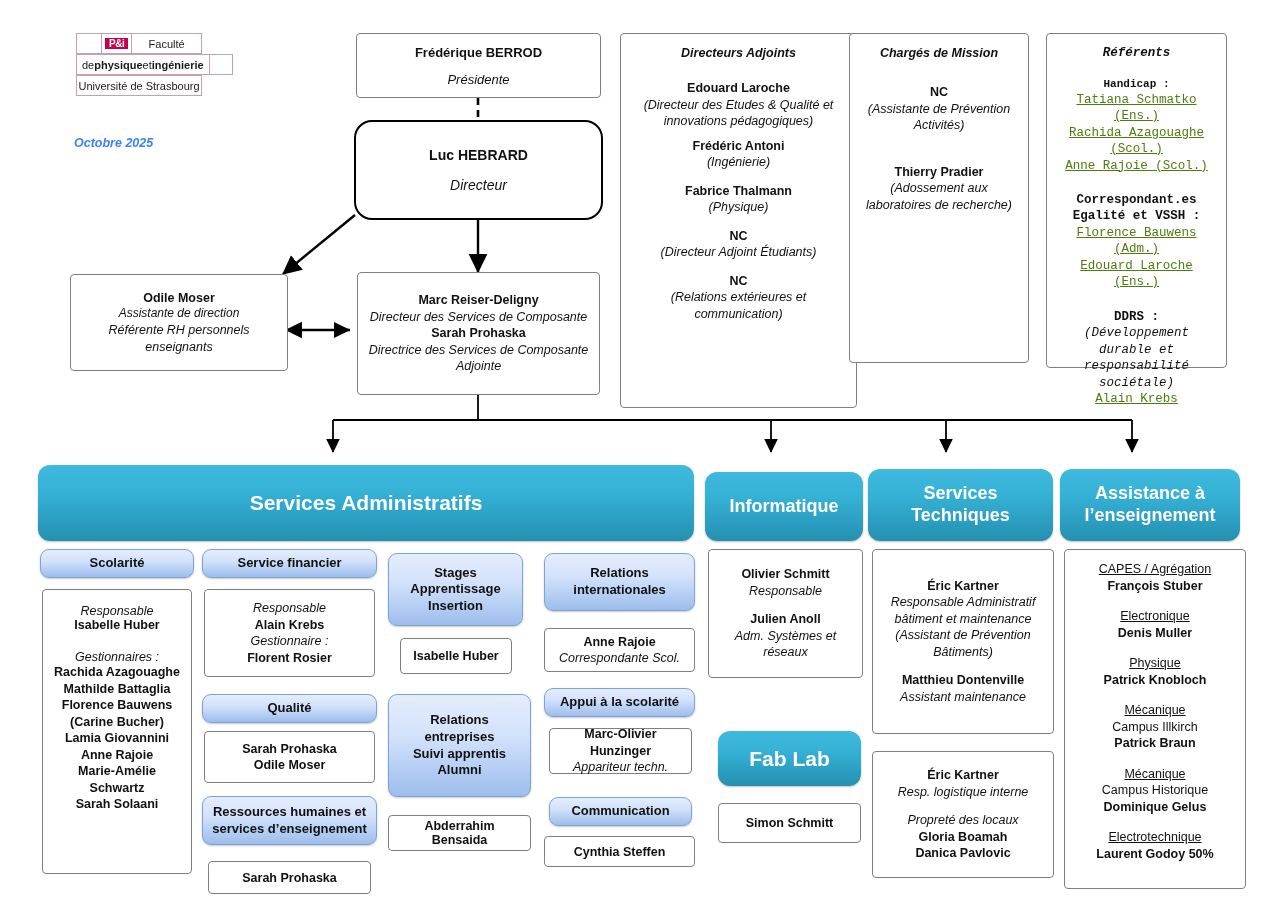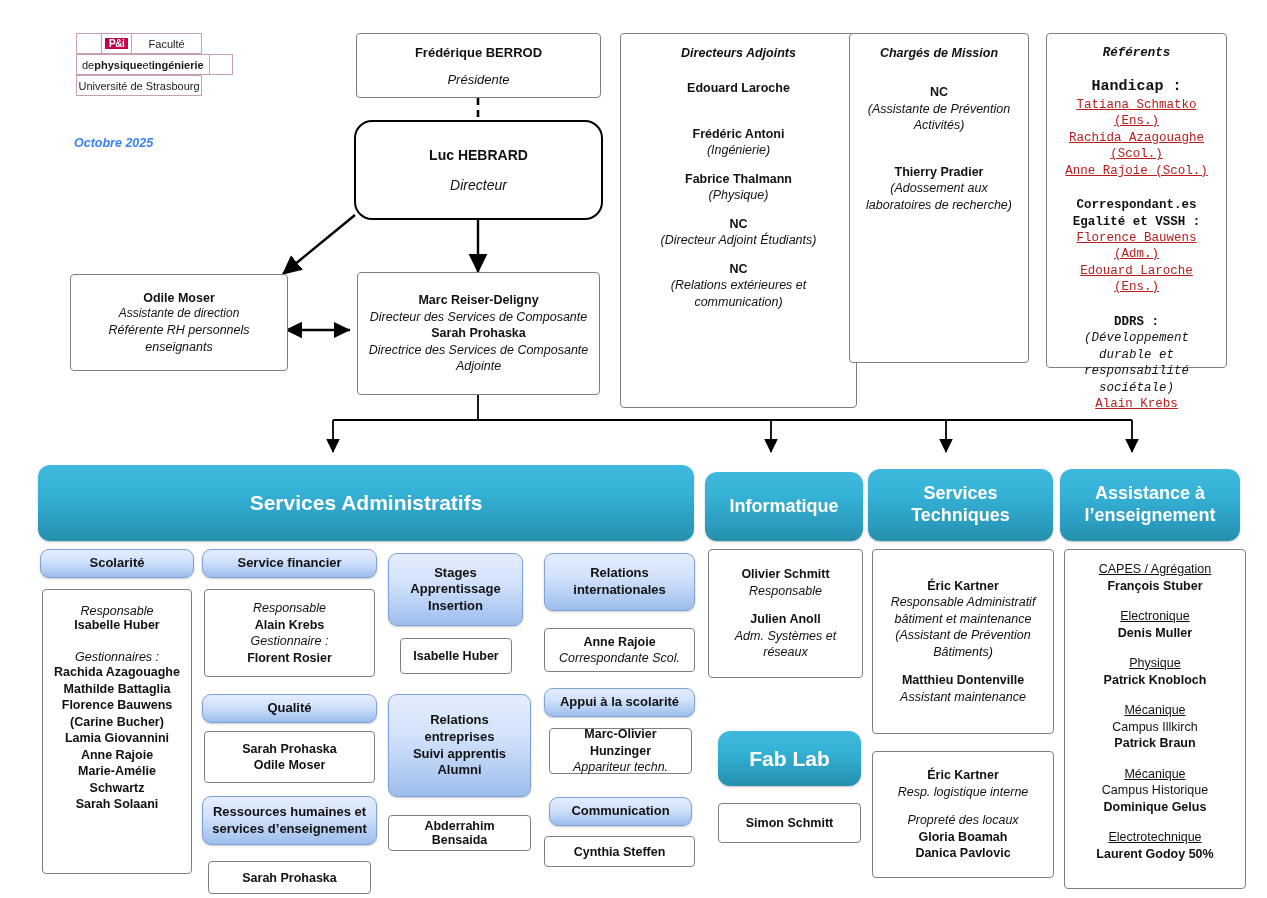--- a/index.html
+++ b/index.html
@@ -55,21 +55,21 @@
     text-align:center;
     color:#111;
     padding:6px 8px;
   }
   .box.thick{border:2.5px solid #000;border-radius:18px;}
   .box.top-align{justify-content:flex-start;}
   .b{font-weight:bold;}
   .i{font-style:italic;}
   .bi{font-weight:bold;font-style:italic;}
   .u{text-decoration:underline;}
-  .lnk{color:#b91c1c;text-decoration:underline;}
+  .lnk{color:#4d7c0f;text-decoration:underline;}
   .sp{height:.75em;}
   .ln{line-height:1.32;}
 
   
   .banner{
     border-radius:12px;
     background:linear-gradient(180deg,#3fb9dd 0%,#35b2d6 35%,#2b9dc0 75%,#2590ad 100%);
     color:#fff; font-weight:bold;
     display:flex;align-items:center;justify-content:center;text-align:center;
     box-shadow:0 1px 2px rgba(0,0,0,.25);
@@ -155,22 +155,23 @@
   <div class="abs box thick" style="left:354px;top:120px;width:249px;height:100px;">
     <div class="b" style="font-size:14px">Luc HEBRARD</div>
     <div class="i" style="font-size:14px;margin-top:14px">Directeur</div>
   </div>
 
   <div class="abs box top-align" style="left:620px;top:33px;width:237px;height:375px;padding-top:12px;">
     <div class="bi" style="font-size:12.5px">Directeurs Adjoints</div>
 
     <div style="margin-top:20px" class="ln">
       <div class="b" style="font-size:12.5px">Edouard Laroche</div>
-    </div>
-    <div style="margin-top:29px" class="ln">
+      <div class="i" style="font-size:12.5px">(Directeur des Etudes &amp; Qualité et innovations pédagogiques)</div>
+    </div>
+    <div style="margin-top:8px" class="ln">
       <div class="b" style="font-size:12.5px">Frédéric Antoni</div>
       <div class="i" style="font-size:12.5px">(Ingénierie)</div>
     </div>
     <div style="margin-top:12px" class="ln">
       <div class="b" style="font-size:12.5px">Fabrice Thalmann</div>
       <div class="i" style="font-size:12.5px">(Physique)</div>
     </div>
     <div style="margin-top:12px" class="ln">
       <div class="b" style="font-size:12.5px">NC</div>
       <div class="i" style="font-size:12.5px">(Directeur Adjoint Étudiants)</div>
@@ -191,21 +192,21 @@
     <div style="margin-top:30px" class="ln">
       <div class="b" style="font-size:12.5px">Thierry Pradier</div>
       <div class="i" style="font-size:12.5px">(Adossement aux laboratoires de recherche)</div>
     </div>
   </div>
 
   <div class="abs box top-align" style="left:1046px;top:33px;width:181px;height:335px;padding-top:12px;font-family:Liberation Mono, monospace;">
     <div class="bi" style="font-size:12.5px">Référents</div>
 
     <div style="margin-top:17px" class="ln">
-      <div class="b" style="font-size:15px">Handicap :</div>
+      <div class="b" style="font-size:11px">Handicap :</div>
       <div class="lnk" style="font-size:12.5px">Tatiana Schmatko (Ens.)</div>
       <div class="lnk" style="font-size:12.5px">Rachida Azagouaghe (Scol.)</div>
       <div class="lnk" style="font-size:12.5px">Anne Rajoie (Scol.)</div>
     </div>
 
     <div style="margin-top:18px" class="ln">
       <div class="b" style="font-size:12.5px;line-height:1.3">Correspondant.es Egalité et VSSH :</div>
       <div class="lnk" style="font-size:12.5px">Florence Bauwens (Adm.)</div>
       <div class="lnk" style="font-size:12.5px">Edouard Laroche (Ens.)</div>
     </div>

